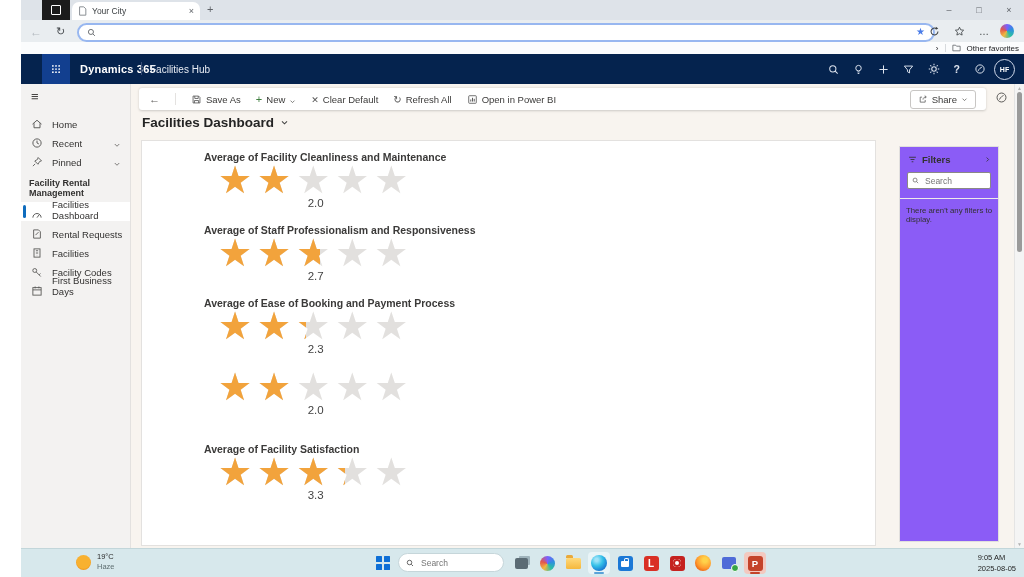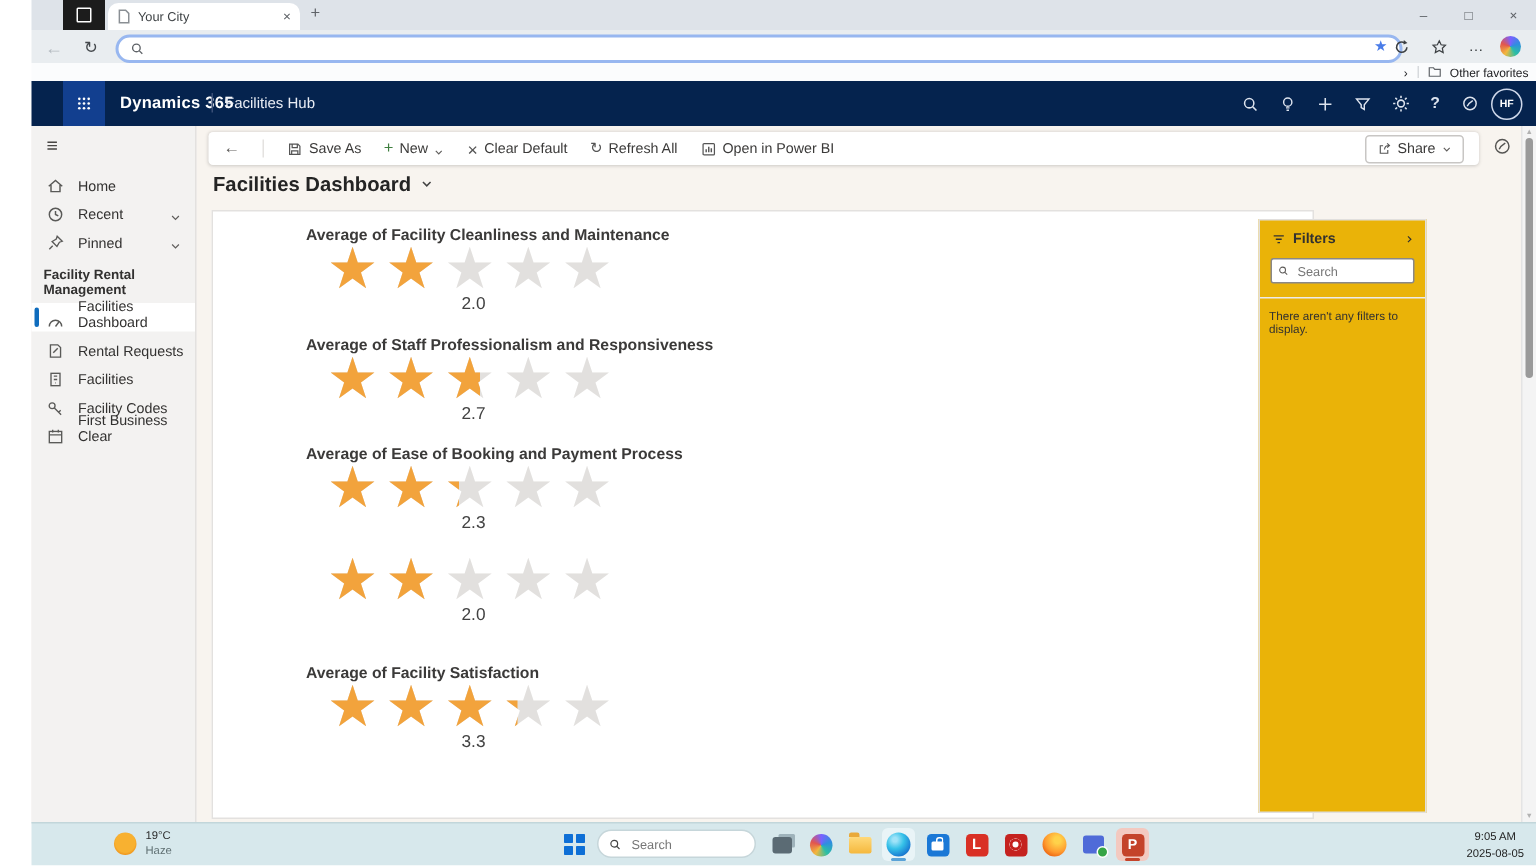--- a/index.html
+++ b/index.html
@@ -77,21 +77,21 @@
   .dash-card{position:absolute;left:10px;top:56px;width:735px;bottom:2px;background:#fff;border:1px solid #e3e1df;box-sizing:border-box;overflow:hidden;}
   .tile{height:73px;box-sizing:border-box;padding:6px 0 0 14px;}
   .tile-title{font-size:10.5px;font-weight:bold;color:#3b3a39;}
   .rating-block{display:inline-block;margin-left:14px;text-align:center;}
   .stars{line-height:.92;white-space:nowrap;}
   .star{position:relative;display:inline-block;font-size:38px;line-height:.92;margin-right:5px;}
   .star-bg{color:var(--star-empty,#e2e0de);}
   .star-fill{position:absolute;left:0;top:0;height:100%;width:0;overflow:hidden;color:var(--star-filled,#f2a33c);white-space:nowrap;}
   .tile-value{font-size:11.5px;color:#424242;margin-top:-1px;}
 
-  .filters-card{position:absolute;left:708px;top:62px;width:112px;bottom:6px;background:#eab308;border:1px solid #e1dfdd;box-sizing:border-box;}
+  .filters-card{position:absolute;left:768px;top:62px;width:100px;bottom:6px;background:#8b5cf6;border:1px solid #e1dfdd;box-sizing:border-box;}
   .filters-head{display:flex;align-items:center;gap:5px;padding:7px 7px 7px 8px;font-size:9.5px;font-weight:bold;color:#323130;}
   .filters-head .grow{flex:1;}
   .filters-search{margin:0 7px;height:15px;border:1px solid #8a8886;border-radius:2px;background:#fff;display:flex;align-items:center;gap:4px;padding:0 4px;}
   .filters-search input{flex:1;width:0;border:none;outline:none;font-size:8.5px;color:#323130;background:transparent;}
   .filters-divider{border-bottom:1px solid #edebe9;margin-top:9px;}
   .filters-empty{padding:7px 6px;font-size:7.8px;color:#323130;}
 
   .v-scroll{position:absolute;right:0;top:0;bottom:0;width:10px;background:#f4f4f4;border-left:1px solid #e4e4e4;box-sizing:border-box;}
   .v-arrow{position:absolute;left:0;width:100%;text-align:center;font-size:5px;color:#b2b2b2;}
   .v-thumb{position:absolute;left:2px;width:5px;top:8px;height:160px;background:#9a9a9a;border-radius:3px;}
@@ -120,21 +120,21 @@
   .ic-store{width:15px;height:15px;border-radius:3px;background:#1a78d6;position:relative;}
   .ic-store::after{content:'';position:absolute;left:3.5px;top:5px;width:8px;height:6px;background:#fff;border-radius:1px;}
   .ic-store::before{content:'';position:absolute;left:6px;top:2.5px;width:3px;height:3px;border:1px solid #fff;border-bottom:none;border-radius:2px 2px 0 0;}
   .ic-l{width:15px;height:15px;border-radius:3px;background:#d93025;color:#fff;font-size:10px;font-weight:bold;display:flex;align-items:center;justify-content:center;}
   .ic-stamp{width:15px;height:15px;border-radius:3px;background:#c5221f;display:flex;align-items:center;justify-content:center;}
   .ic-stamp span{width:8px;height:8px;border-radius:50%;background:#fff;box-shadow:inset 0 0 0 2px #c5221f,inset 0 0 0 3.5px #fff;}
   .ic-firefox{width:16px;height:16px;border-radius:50%;background:radial-gradient(circle at 62% 32%,#ffd24a 15%,#ff9a2e 55%,#e8590c 85%);}
   .ic-speaker{width:14px;height:12px;background:#4f6bd8;border-radius:2px;position:relative;}
   .ic-speaker::after{content:'';position:absolute;right:-3px;bottom:-3px;width:8px;height:8px;border-radius:50%;background:#35a546;border:1px solid #fff;box-sizing:border-box;}
   .ic-ppt{width:15px;height:15px;border-radius:3px;background:#c4432a;color:#fff;font-size:9.5px;font-weight:bold;display:flex;align-items:center;justify-content:center;}
-  .clock{top:4px;right:8px;text-align:center;font-size:7.5px;color:#1f1f1f;line-height:1.45;}
+  .clock{top:4px;right:8px;text-align:left;font-size:7.5px;color:#1f1f1f;line-height:1.45;}
 </style>
 </head>
 <body>
 
 <div id="screen">
 
   <div class="abs titlebar">
     <div class="abs tab-module">
         <span></span>
       </div>
@@ -309,21 +309,21 @@
           </svg>
         <span>Facility Codes</span>
       </div>
       <div class="side-row">
         <svg class="sicon" width="12" height="12" viewBox="0 0 16 16">
             <rect x="2.5" y="3.5" width="11" height="10" fill="none" stroke="currentColor" stroke-width="1.2"></rect>
             <line x1="2.5" y1="6.5" x2="13.5" y2="6.5" stroke="currentColor" stroke-width="1.2"></line>
             <line x1="5.5" y1="2" x2="5.5" y2="4.5" stroke="currentColor" stroke-width="1.2"></line>
             <line x1="10.5" y1="2" x2="10.5" y2="4.5" stroke="currentColor" stroke-width="1.2"></line>
           </svg>
-        <span>First Business Clear</span>
+        <span>First Business Days</span>
       </div>
     </div>
 
     <div class="main">
 
       <div class="cmdbar">
         <span class="cmd-back">←</span>
         <span class="cmd-div"></span>
         <span class="cmd-item">
           <svg width="11" height="11" viewBox="0 0 16 16">

